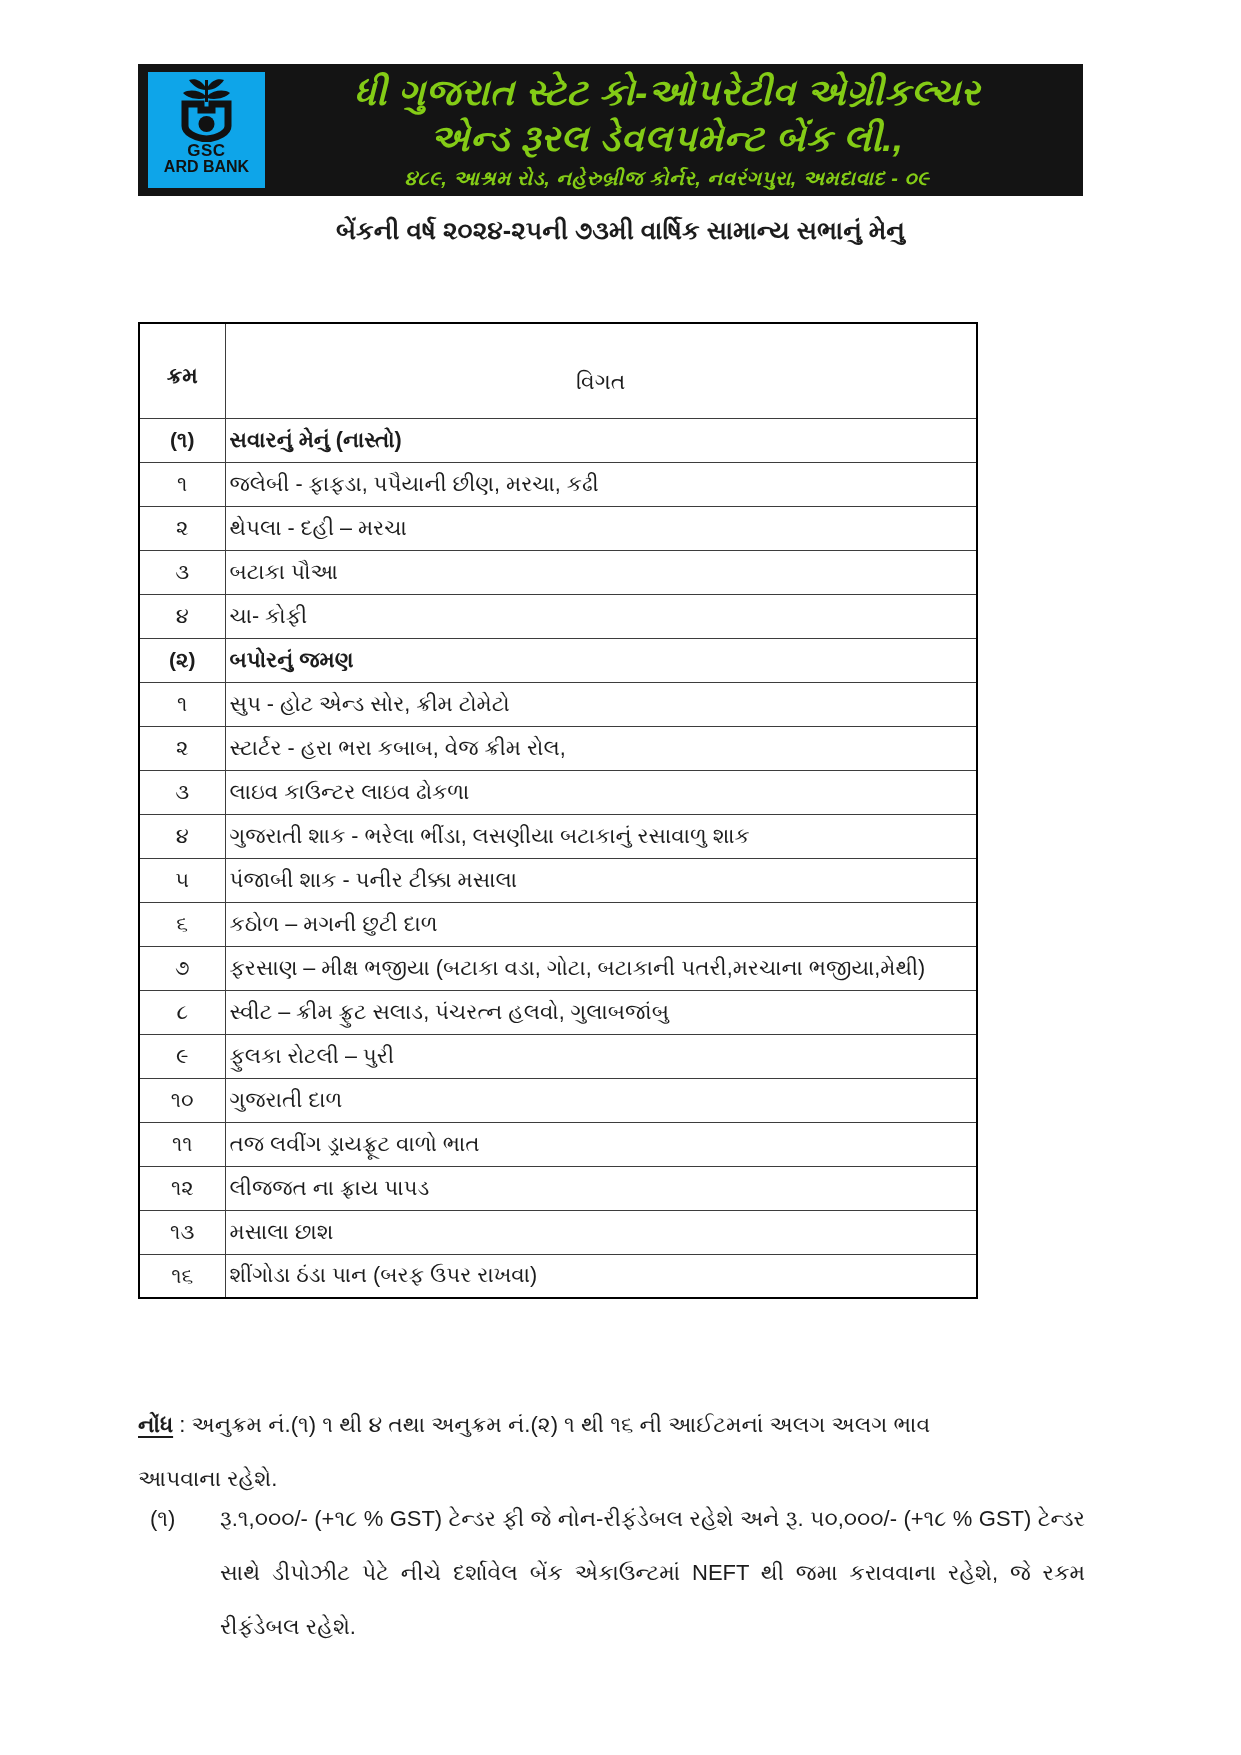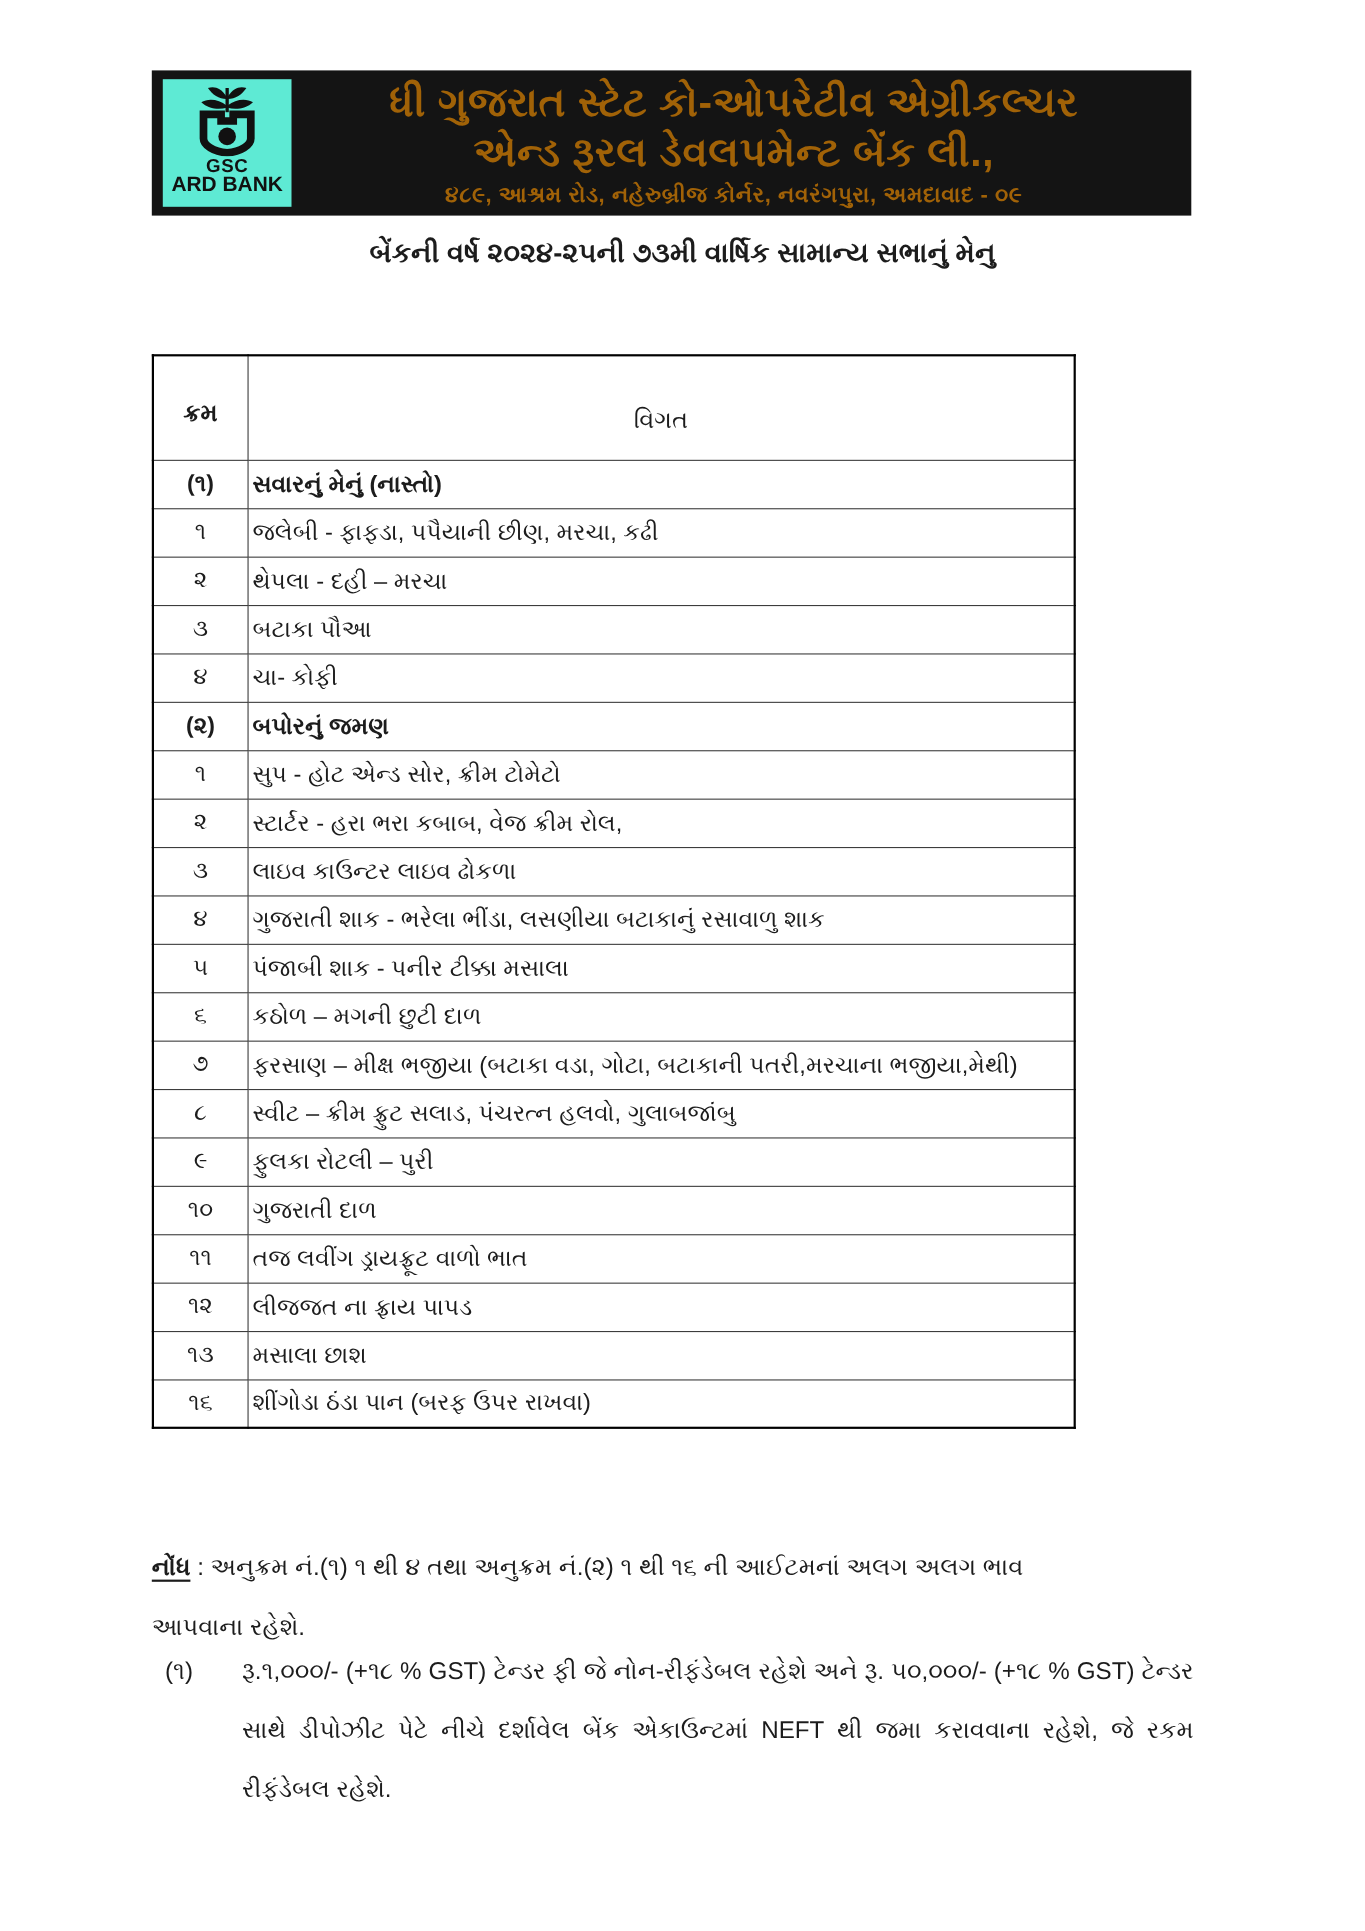--- a/index.html
+++ b/index.html
@@ -20,45 +20,46 @@
   .banner {
     position: absolute;
     left: 138px; top: 64px;
     width: 945px; height: 132px;
     background: #141414;
     display: flex;
     align-items: center;
   }
   .logo-box {
     width: 117px; height: 116px;
-    background: #5eead4;
+    background: #0ea5e9;
     margin-left: 10px;
     flex: 0 0 auto;
     display: flex;
     flex-direction: column;
     align-items: center;
     justify-content: flex-start;
     padding-top: 6px;
   }
   .logo-box svg { display: block; }
   .logo-text {
     font-weight: bold;
     color: #111;
     text-align: center;
     line-height: 1.0;
     font-size: 17px;
     letter-spacing: 0.5px;
     font-family: "Liberation Sans", "DejaVu Sans", sans-serif;
   }
-  .logo-text .l2 { font-size: 19px; letter-spacing: 0px; }
+  .logo-text .l2 { font-size: 16px; letter-spacing: 0px; }
   .banner-text {
     flex: 1 1 auto;
     text-align: center;
-    color: #a16207;
+    color: #84cc16;
     padding-right: 14px;
+    font-style: italic;
   }
   .bank-line1, .bank-line2 {
     font-size: 37px;
     font-weight: bold;
     line-height: 1.22;
     letter-spacing: 0.5px;
     white-space: nowrap;
   }
   .bank-address {
     margin-top: 6px;

